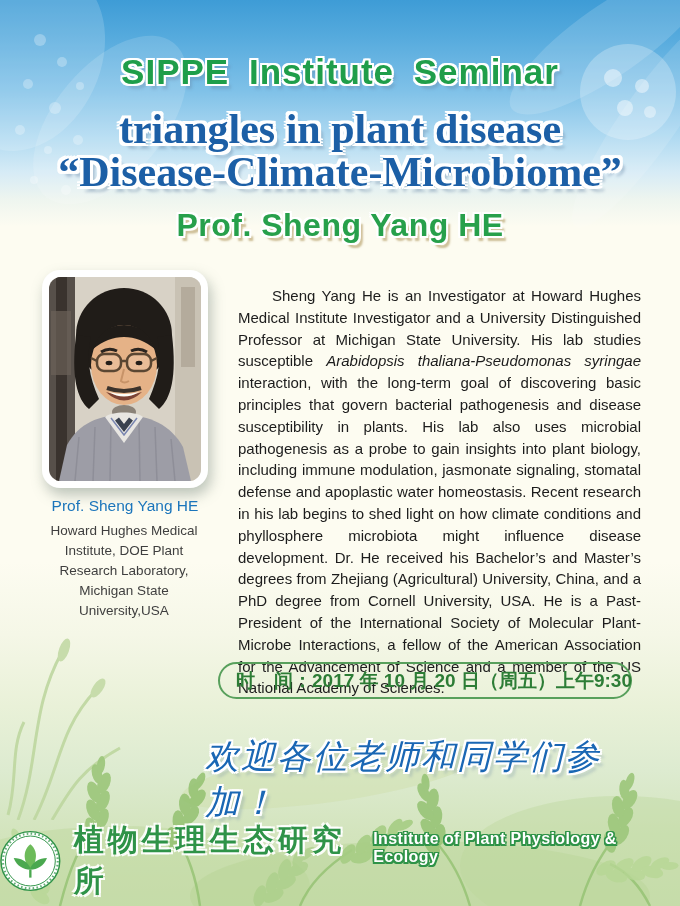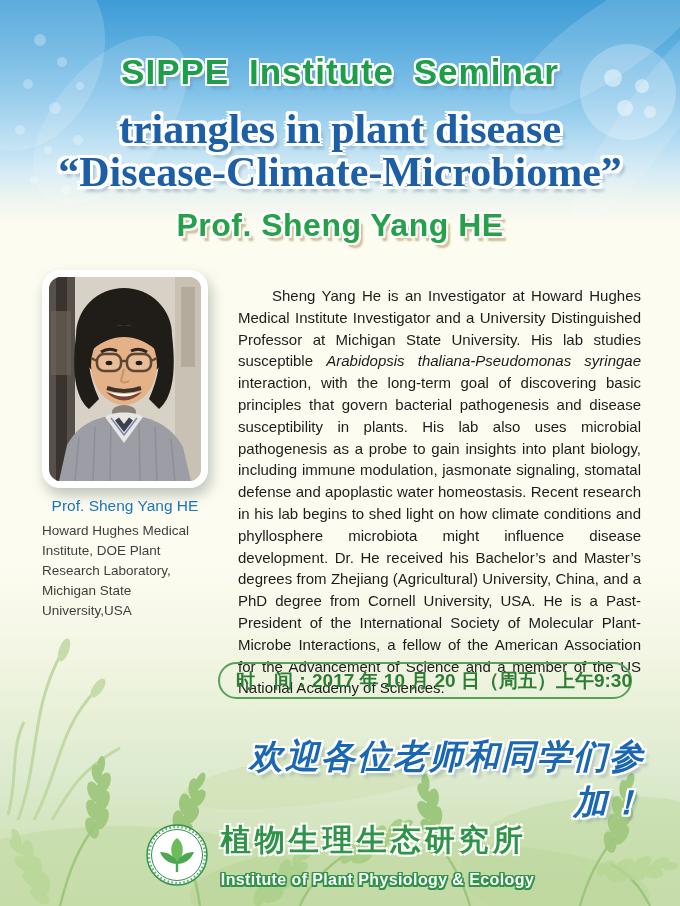--- a/index.html
+++ b/index.html
@@ -30,37 +30,37 @@
          font-size:42px;line-height:43px;color:var(--title_blue);}
   .speaker-line{top:207px;left:0;width:100%;text-align:center;font-size:32px;font-weight:bold;
           letter-spacing:.5px;color:var(--speaker_green);}
   
   .main{top:270px;left:42px;width:614px;display:flex;align-items:flex-start;}
   .left-col{width:166px;flex:0 0 166px;}
   .photo{box-sizing:border-box;width:166px;height:218px;background:#fff;border-radius:18px;
          padding:7px;box-shadow:3px 7px 14px rgba(90,110,100,.4);}
   .photo svg{display:block;width:152px;height:204px;border-radius:12px;}
   .speaker-name{margin-top:9px;text-align:center;font-size:15.5px;color:var(--name_blue);}
-  .speaker-affiliation{margin-top:6px;text-align:left;font-size:13.5px;line-height:20px;
+  .speaker-affiliation{margin-top:6px;text-align:center;font-size:13.5px;line-height:20px;
          color:#3f3f3f;padding-right:2px;}
   .bio{margin-left:15px;width:433px;font-size:15px;line-height:21.8px;text-align:justify;
        color:var(--body_text);}
   .bio p{margin:15px;text-indent:34px;}
   .bio .it{font-style:italic;}
   
   .event-box{box-sizing:border-box;top:662px;left:218px;width:414px;
        border:2px solid var(--event_border);border-radius:28px;padding:5px 16px 4px;}
   .event-line{font-size:19px;font-weight:bold;line-height:24px;color:var(--event_green);
        white-space:nowrap;}
   
-  .welcome{top:734px;left:205px;width:440px;text-align:right;font-size:34px;font-weight:bold;
+  .welcome{top:734px;left:205px;width:440px;text-align:left;font-size:34px;font-weight:normal;
        font-style:italic;letter-spacing:2px;color:var(--welcome_blue);}
   
   .footer{top:820px;left:0;width:100%;display:flex;justify-content:center;align-items:center;gap:13px;}
-  .footer-text{display:flex;flex-direction:column;}
+  .footer-text{display:flex;flex-direction:row;}
   .institute-cn{font-size:30px;font-weight:bold;letter-spacing:4px;color:var(--footer_green);
        text-shadow:-2px -2px 0 rgba(255,255,255,.9),2px -2px 0 rgba(255,255,255,.9),
        -2px 2px 0 rgba(255,255,255,.9),2px 2px 0 rgba(255,255,255,.9);}
   .institute-en{margin-top:10px;font-size:16px;font-weight:bold;color:#fff;letter-spacing:.4px;}
   
   .deco{pointer-events:none;}
 </style>
 </head>
 <body>
 

